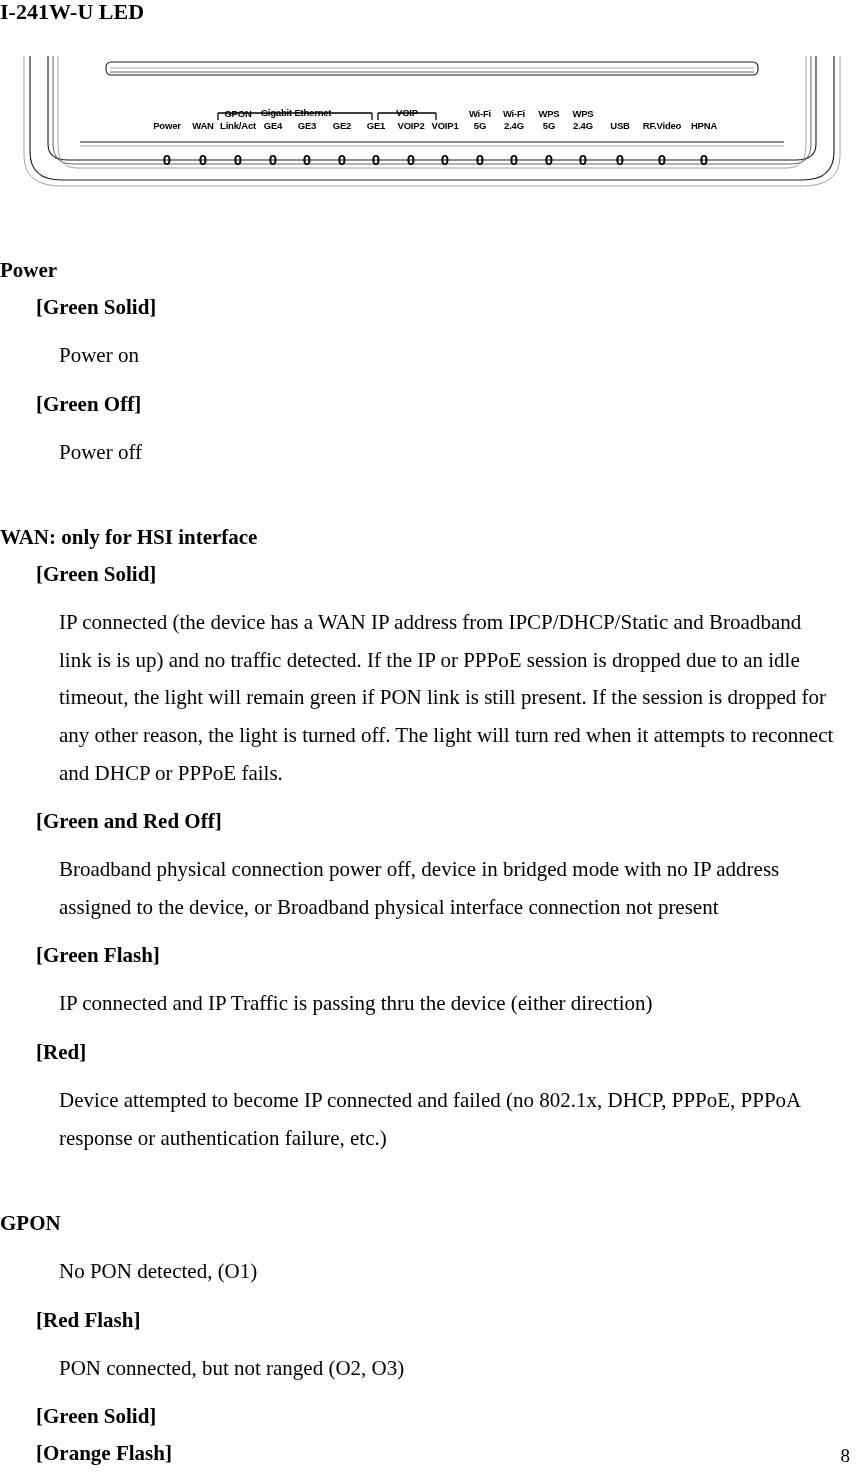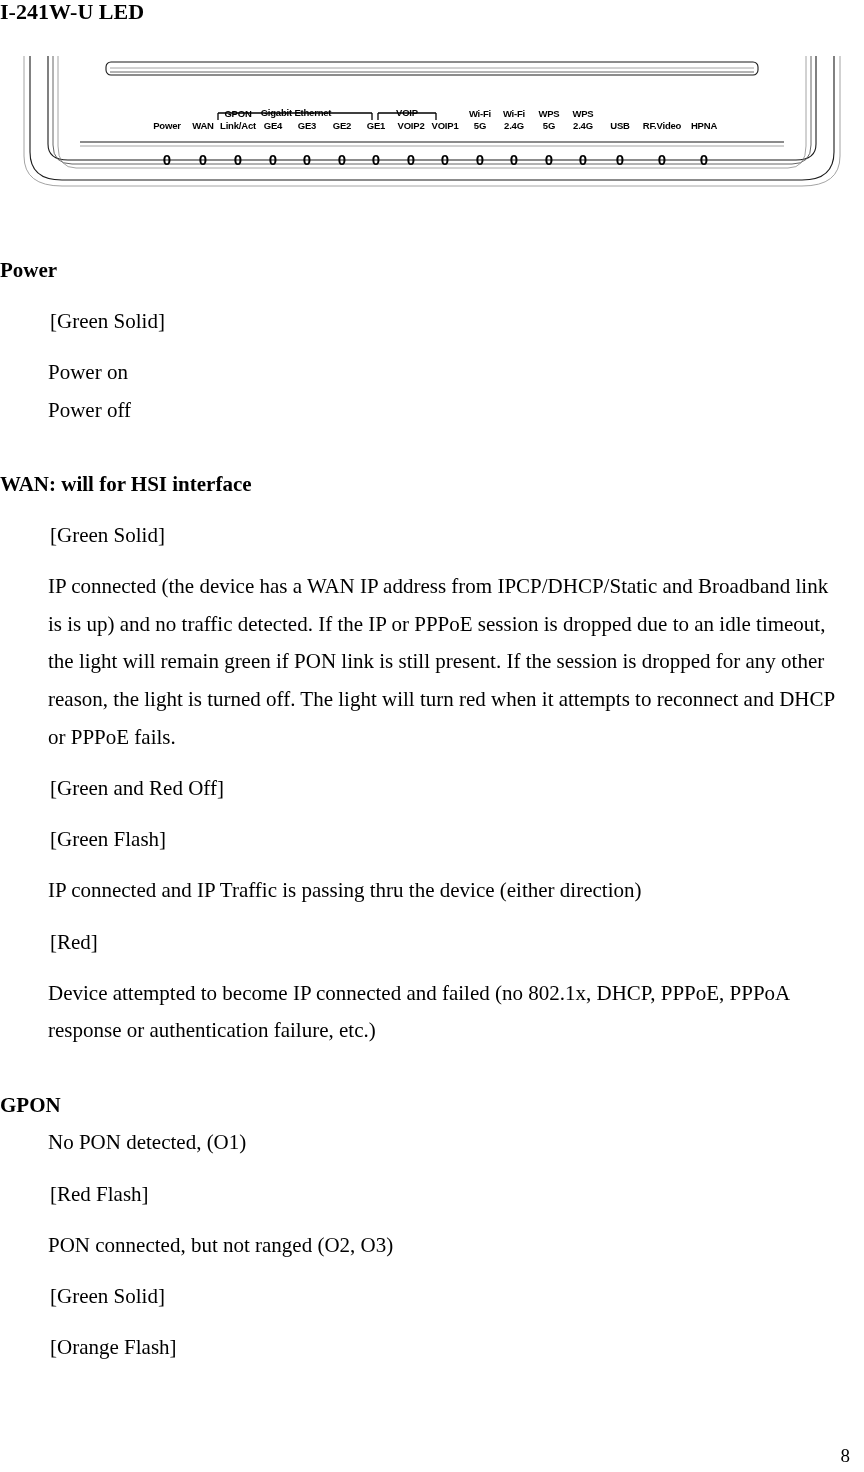--- a/index.html
+++ b/index.html
@@ -77,27 +77,28 @@
   .sec-head {
     font-size: 21px;
     font-weight: bold;
     line-height: 37px;
     margin: 0;
     padding: 0;
   }
   .state {
     font-size: 21px;
     line-height: 37px;
-    margin: 14px;
+    margin: 0;
     padding-left: 36px;
+    font-weight: bold;
   }
   .desc {
     font-size: 21px;
     line-height: 37.6px;
-    margin: 0;
+    margin: 11px;
     padding-left: 48px;
     padding-right: 17px;
     text-align: left;
   }
   .gap { height: 37px; }
 
   
   .page-number {
     position: absolute;
     right: 14px;
@@ -178,30 +179,32 @@
     </g>
   </svg>
 </div>
 
 <div class="content">
 
   <div>
     <div class="sec-head">Power</div>
     <div class="state">[Green Solid]</div>
     <div class="desc">Power on</div>
+    <div class="state">[Green Off]</div>
     <div class="desc">Power off</div>
   </div>
 
   <div class="gap"></div>
 
   <div>
-    <div class="sec-head">WAN: will for HSI interface</div>
+    <div class="sec-head">WAN: only for HSI interface</div>
     <div class="state">[Green Solid]</div>
     <div class="desc">IP connected (the device has a WAN IP address from IPCP/DHCP/Static and Broadband link is is up) and no traffic detected. If the IP or PPPoE session is dropped due to an idle timeout, the light will remain green if PON link is still present. If the session is dropped for any other reason, the light is turned off. The light will turn red when it attempts to reconnect and DHCP or PPPoE fails.</div>
     <div class="state">[Green and Red Off]</div>
+    <div class="desc">Broadband physical connection power off, device in bridged mode with no IP address assigned to the device, or Broadband physical interface connection not present</div>
     <div class="state">[Green Flash]</div>
     <div class="desc">IP connected and IP Traffic is passing thru the device (either direction)</div>
     <div class="state">[Red]</div>
     <div class="desc">Device attempted to become IP connected and failed (no 802.1x, DHCP, PPPoE, PPPoA response or authentication failure, etc.)</div>
   </div>
 
   <div class="gap"></div>
 
   <div>
     <div class="sec-head">GPON</div>

